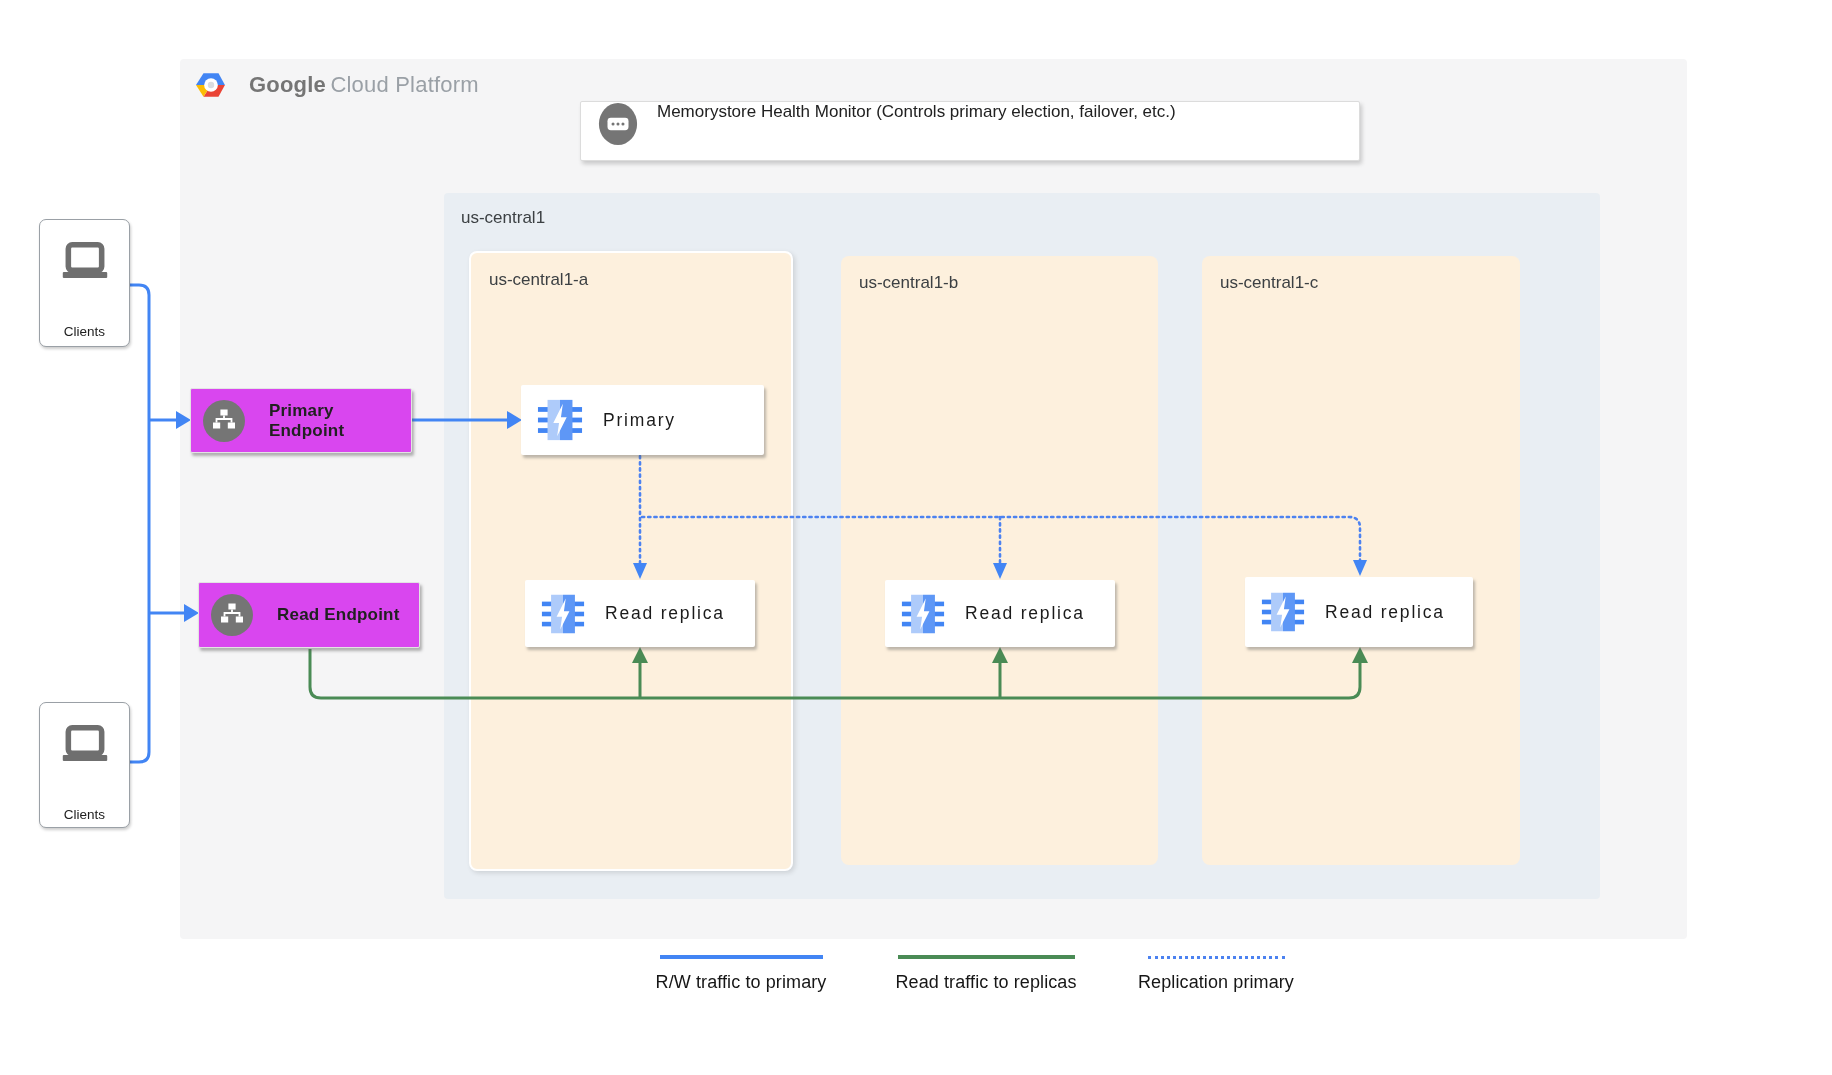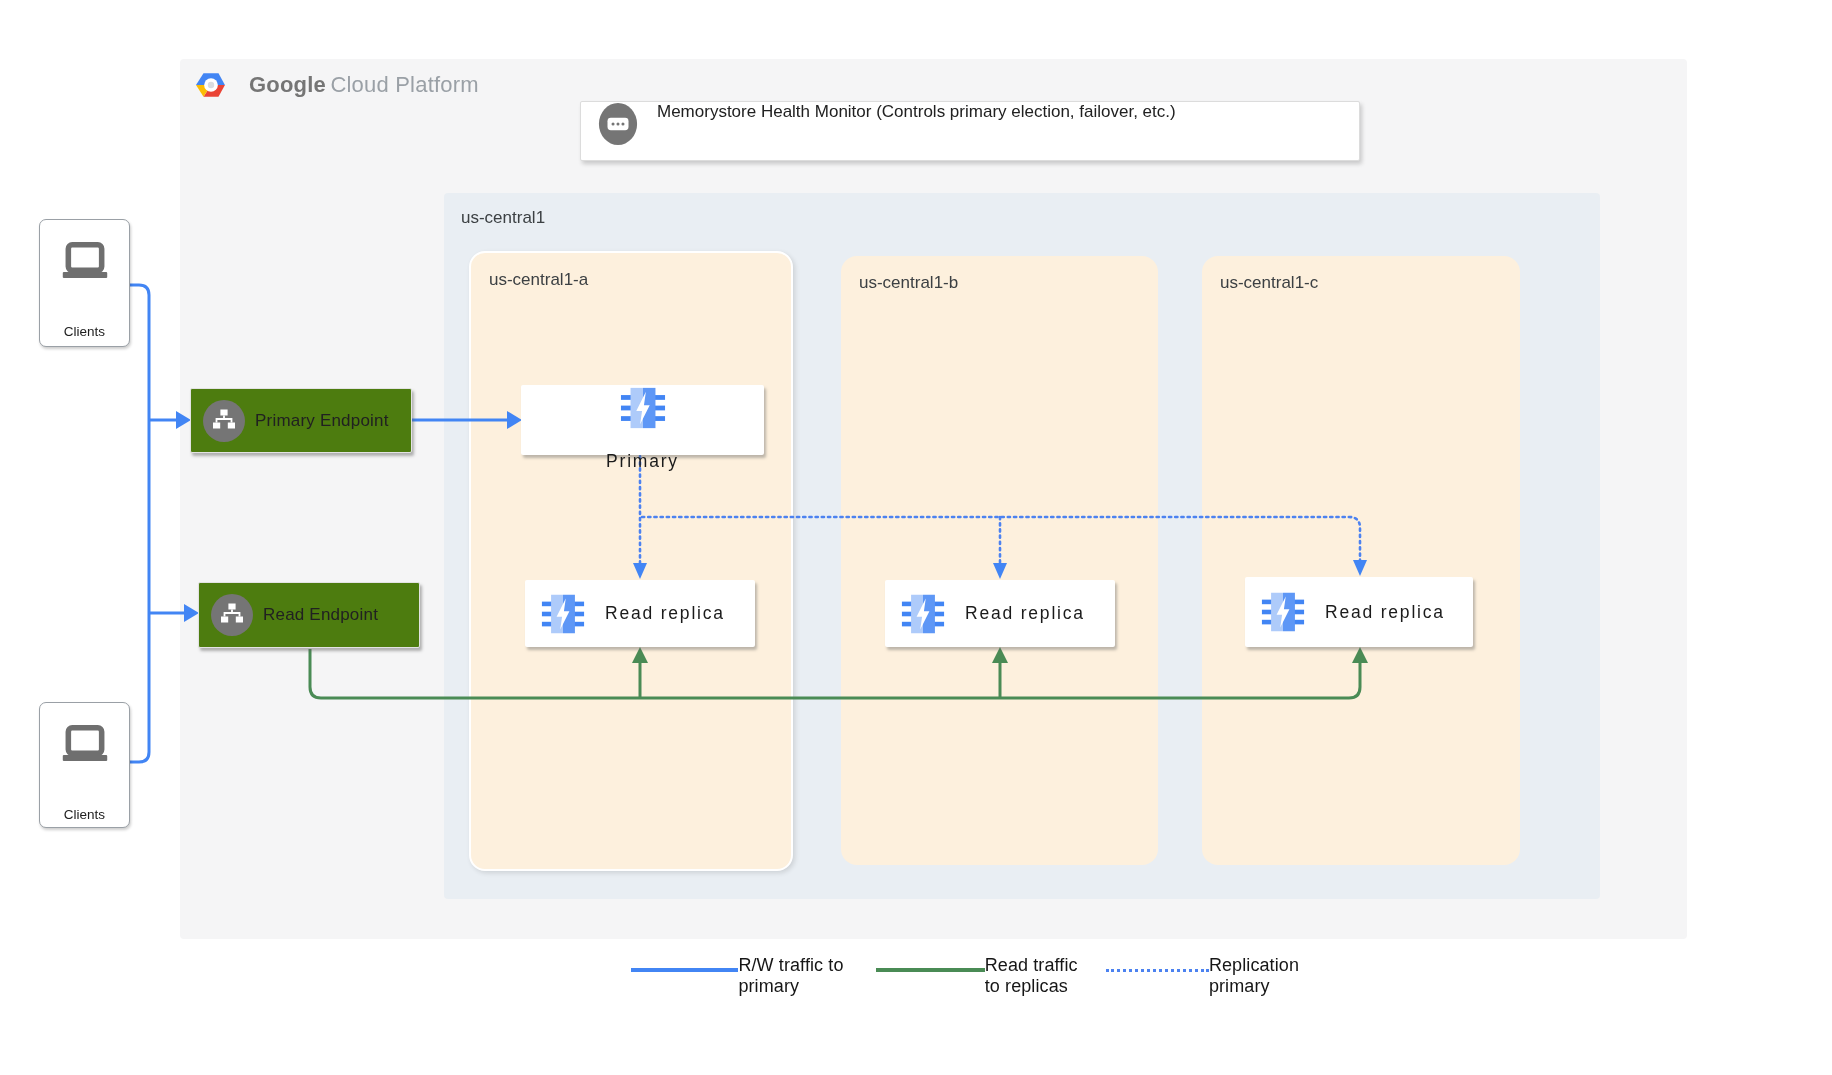--- a/index.html
+++ b/index.html
@@ -19,61 +19,61 @@
   .monitor { position:absolute; left:580px; top:101px; width:780px; height:60px;
              background:#fff; border:1px solid #dcdcdc; border-radius:2px;
              box-shadow:2px 3px 4px rgba(0,0,0,0.18);
              display:flex; align-items:flex-start; gap:18px; padding:0 16px; z-index:12; }
   .monitor .label { font-size:17px; color:#212121; }
 
   
   .region { position:absolute; left:444px; top:193px; width:1156px; height:706px;
             background:#e9eef3; border-radius:4px; z-index:6; }
   .region-label { position:absolute; left:17px; top:15px; font-size:17px; color:#3c4043; }
-  .zone { position:absolute; background:#fdf0dd; border-radius:16px; }
+  .zone { position:absolute; background:#fdf0dd; border-radius:8px; }
   .zone .zone-label { position:absolute; left:18px; top:17px; font-size:17px; color:#3c4043; }
   .zone-a { left:25px; top:58px; width:324px; height:620px; border:2px solid #ffffff;
             box-shadow:2px 2px 5px rgba(0,0,0,0.12); }
   .zone-b { left:397px; top:63px; width:317px; height:609px; }
   .zone-c { left:758px; top:63px; width:318px; height:609px; }
 
   
   .client { position:absolute; width:91px; height:128px; background:#fff;
             border:1px solid #9aa0a6; border-radius:7px;
             box-shadow:1px 2px 3px rgba(0,0,0,0.2);
             display:flex; flex-direction:column; align-items:center; z-index:10; }
   .client .laptop { margin-top:22px; }
   .client .client-label { margin-top:38px; font-size:13.5px; color:#212121; }
   .client-top { left:39px; top:219px; }
   .client-bottom { left:39px; top:702px; height:126px; }
 
   
-  .endpoint { position:absolute; width:222px; height:65px; background:#4d7c0f;
+  .endpoint { position:absolute; width:222px; height:65px; background:#d946ef;
               border:1px solid #e3e3e3; border-radius:2px;
               box-shadow:2px 3px 3px rgba(90,90,90,0.45);
-              display:flex; align-items:center; gap:9px; padding:0 11px; z-index:10; }
+              display:flex; align-items:center; gap:23px; padding:0 11px; z-index:10;font-weight:bold; }
   .endpoint .label { font-size:17px; color:#212121; letter-spacing:0.2px; }
   .endpoint-primary { left:190px; top:388px; }
   .endpoint-read    { left:198px; top:582px; height:66px; }
 
   
   .node { position:absolute; background:#fff; border-radius:2px;
           box-shadow:2px 3px 3px rgba(90,90,90,0.4);
           display:flex; align-items:center; gap:20px; padding:0 16px; z-index:10; }
   .node .label { font-size:17.5px; color:#1b1b1b; letter-spacing:1.8px; }
-  .node-primary   { left:521px; top:385px; width:243px; height:70px;flex-direction:column; }
+  .node-primary   { left:521px; top:385px; width:243px; height:70px; }
   .node-replica-a { left:525px; top:580px; width:230px; height:67px; }
   .node-replica-b { left:885px; top:580px; width:230px; height:67px; }
   .node-replica-c { left:1245px; top:577px; width:228px; height:70px; }
 
   .connectors { position:absolute; left:0; top:0; z-index:8; }
 
   
   .legend { position:absolute; left:0px; top:955px; width:1832px; height:70px; z-index:12; }
-  .legend-item { position:absolute; display:flex; flex-direction:row; align-items:center; width:220px; }
+  .legend-item { position:absolute; display:flex; flex-direction:column; align-items:center; width:220px; }
   .legend-item .line { height:0; margin-bottom:13px; }
   .legend-item .legend-label { font-size:18px; font-weight:500; color:#161616; letter-spacing:0.1px; }
   .legend-rw   { left:631px; }
   .legend-read { left:876px; }
   .legend-repl { left:1106px; }
   .line-blue-solid  { width:163px; border-top:4px solid #4285f4; }
   .line-green-solid { width:177px; border-top:4px solid #4a8b55; }
   .line-blue-dotted { width:137px; border-top:3px dotted #4c82f0; margin-top:1px; }
 
   .circle-icon { display:inline-flex; }

